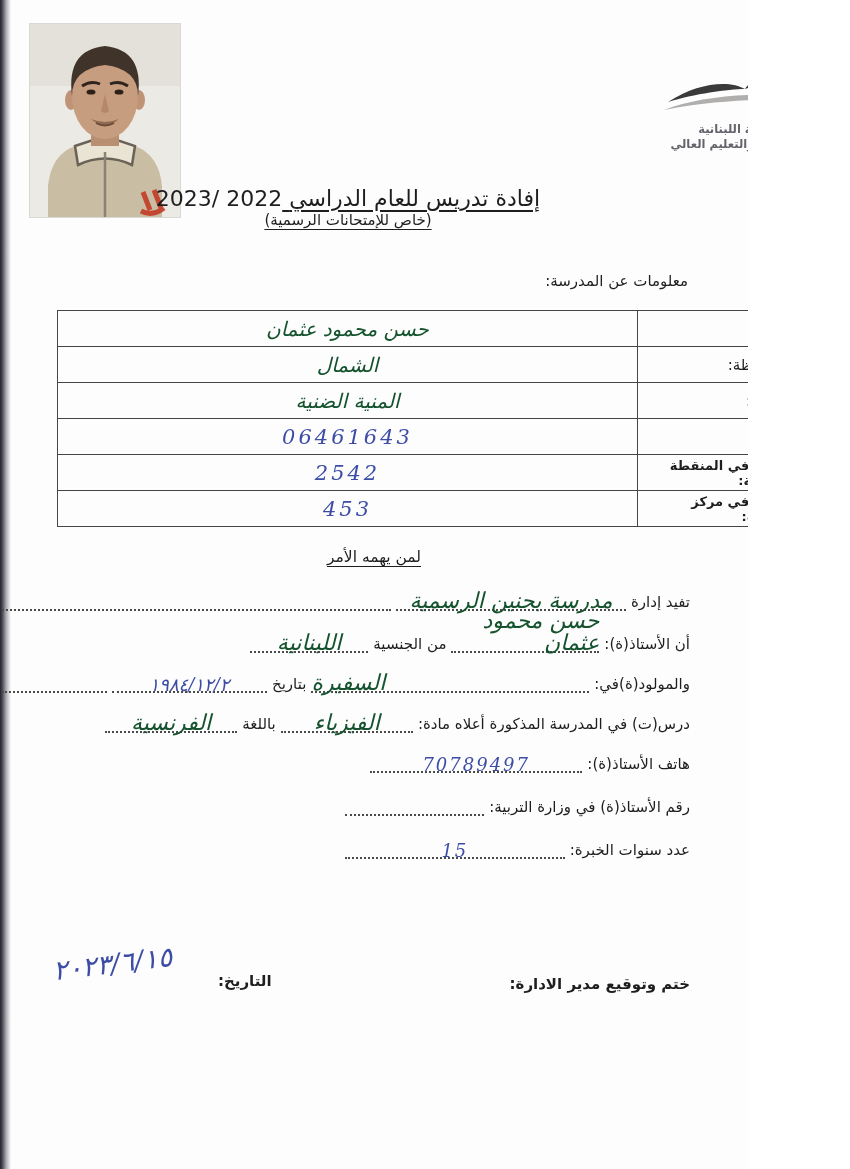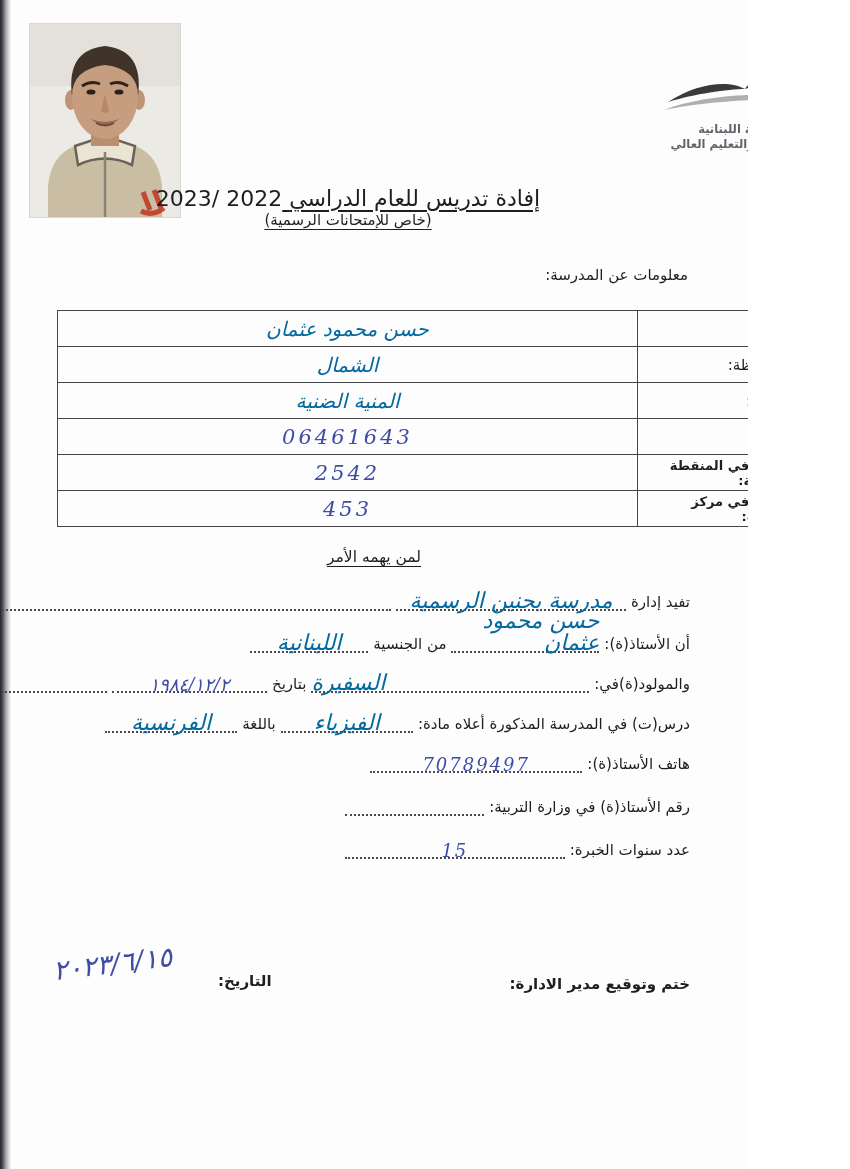--- a/index.html
+++ b/index.html
@@ -16,28 +16,28 @@
   .photo { position:absolute; left:30px; top:24px; width:150px; height:193px;
            box-shadow:0 0 0 1px #d8d8d4; background:#ecebe5; }
   .logo { position:absolute; left:656px; top:60px; width:188px; text-align:center; }
   .logo-text { color:#64646c; font-size:11.5px; font-weight:bold; line-height:1.3;
                letter-spacing:0.5px; direction:rtl; }
   .title-wrap { position:absolute; left:20px; right:72px; top:186px; text-align:center; direction:rtl; }
   .title-line { font-size:22px; text-decoration:underline; text-underline-offset:4px; }
   .ltr { direction:ltr; unicode-bidi:embed; display:inline-block; }
   .subtitle-wrap { position:absolute; left:20px; right:72px; top:210px; text-align:center; direction:rtl; }
   .subtitle-line { font-size:15px; text-decoration:underline; text-underline-offset:4px; }
-  .info-heading { position:absolute; right:60px; top:266px; direction:rtl; font-size:15px; }
+  .info-heading { position:absolute; right:60px; top:272px; direction:rtl; font-size:15px; }
   table.school { position:absolute; left:57px; top:310px; width:742px;
                  border-collapse:collapse; direction:rtl; table-layout:fixed; }
   table.school td { border:1px solid #454549; height:33px; padding:1px 6px; vertical-align:middle; }
   td.t-label { width:148px; text-align:right; font-size:15px; }
   tr.small-label td.t-label { font-size:13px; font-weight:bold; }
   td.t-value { text-align:center; }
-  .hw { color:#0369a1; font-style:italic; font-family:"DejaVu Sans", sans-serif;margin-top:24px; }
+  .hw { color:#14532d; font-style:italic; font-family:"DejaVu Sans", sans-serif;margin-top:24px; }
   .hw-num { color:#3d4da6; font-style:italic; font-family:"DejaVu Serif", serif; letter-spacing:3px; }
   td .hw { font-size:20px; }
   td .hw-num { font-size:21px; }
   .letter-heading { position:absolute; left:0; right:0; top:548px; text-align:center;
                     font-size:15.5px; direction:rtl; }
   .letter-heading span { text-decoration:underline; text-underline-offset:4px; }
   .fline { position:absolute; right:58px; display:flex; direction:rtl;
            align-items:flex-end; font-size:15px; gap:5px; height:26px; }
   .lbl { white-space:nowrap; }
   .fill { display:flex; justify-content:center; align-items:flex-end;

